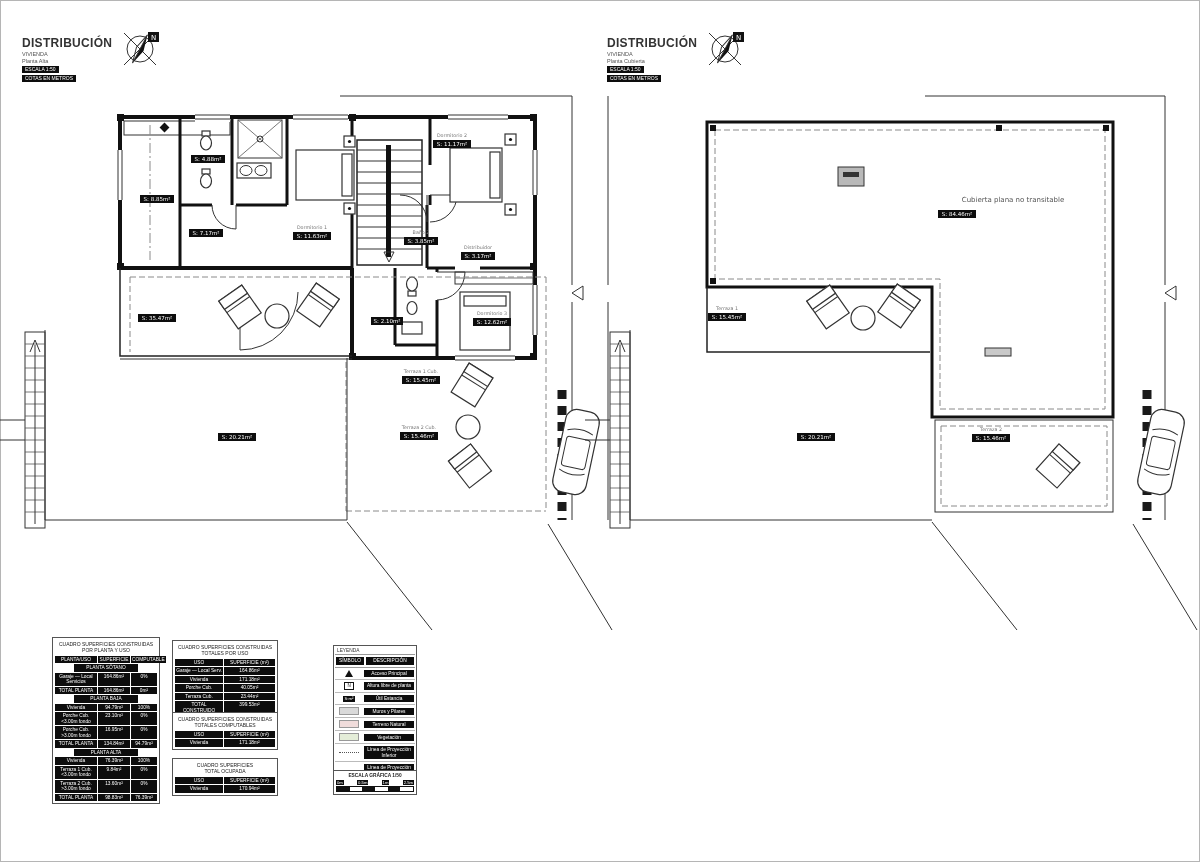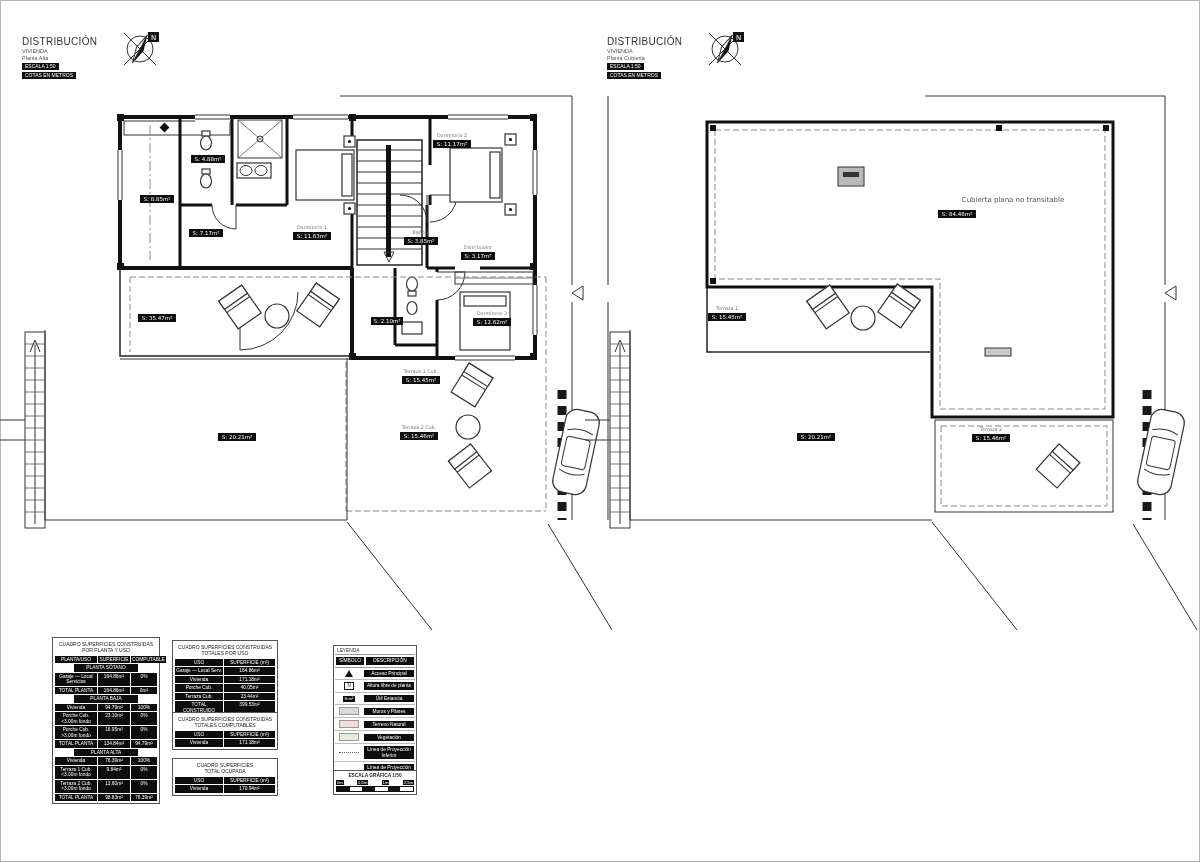--- a/index.html
+++ b/index.html
@@ -18,21 +18,21 @@
   .dashdot{stroke:#8a8a8a;stroke-width:1;fill:none;stroke-dasharray:10 3 2 3}
   .furn{stroke:#333;stroke-width:1.2;fill:#fff}
   .pillar{fill:#111}
   .chip-rect{fill:#0d0d0d}
   .chip-txt{fill:#fff;font-size:5.5px;text-anchor:middle}
   .gray-txt{fill:#777;font-size:4.8px;text-anchor:middle}
   .note-txt{fill:#555;font-size:7px;text-anchor:middle}
 
   
   .tblock{position:absolute;color:#333;}
-  .tb-title{font-size:10px;font-weight:normal;letter-spacing:.3px}
+  .tb-title{font-size:12px;font-weight:bold;letter-spacing:.3px}
   .tb-sub,.tb-floor{font-size:5.5px;color:#555;margin-top:1px}
   .tb-chip{display:inline-block;background:#0d0d0d;color:#fff;font-size:5px;
            padding:1px 3px;margin-top:1.5px;line-height:1.1}
   .tb-chip{display:table}
 
   
   .tbl{position:absolute;border:1px solid #555;background:#fff;padding:2px;box-sizing:border-box;}
   .tbl-title{font-size:5px;color:#222;text-align:center;line-height:1.25;margin:1px 0 2px}
   .trow{display:flex;gap:1px;margin-top:1px}
   .chip{background:#0d0d0d;color:#fff;font-size:4.8px;line-height:1.15;text-align:center;

